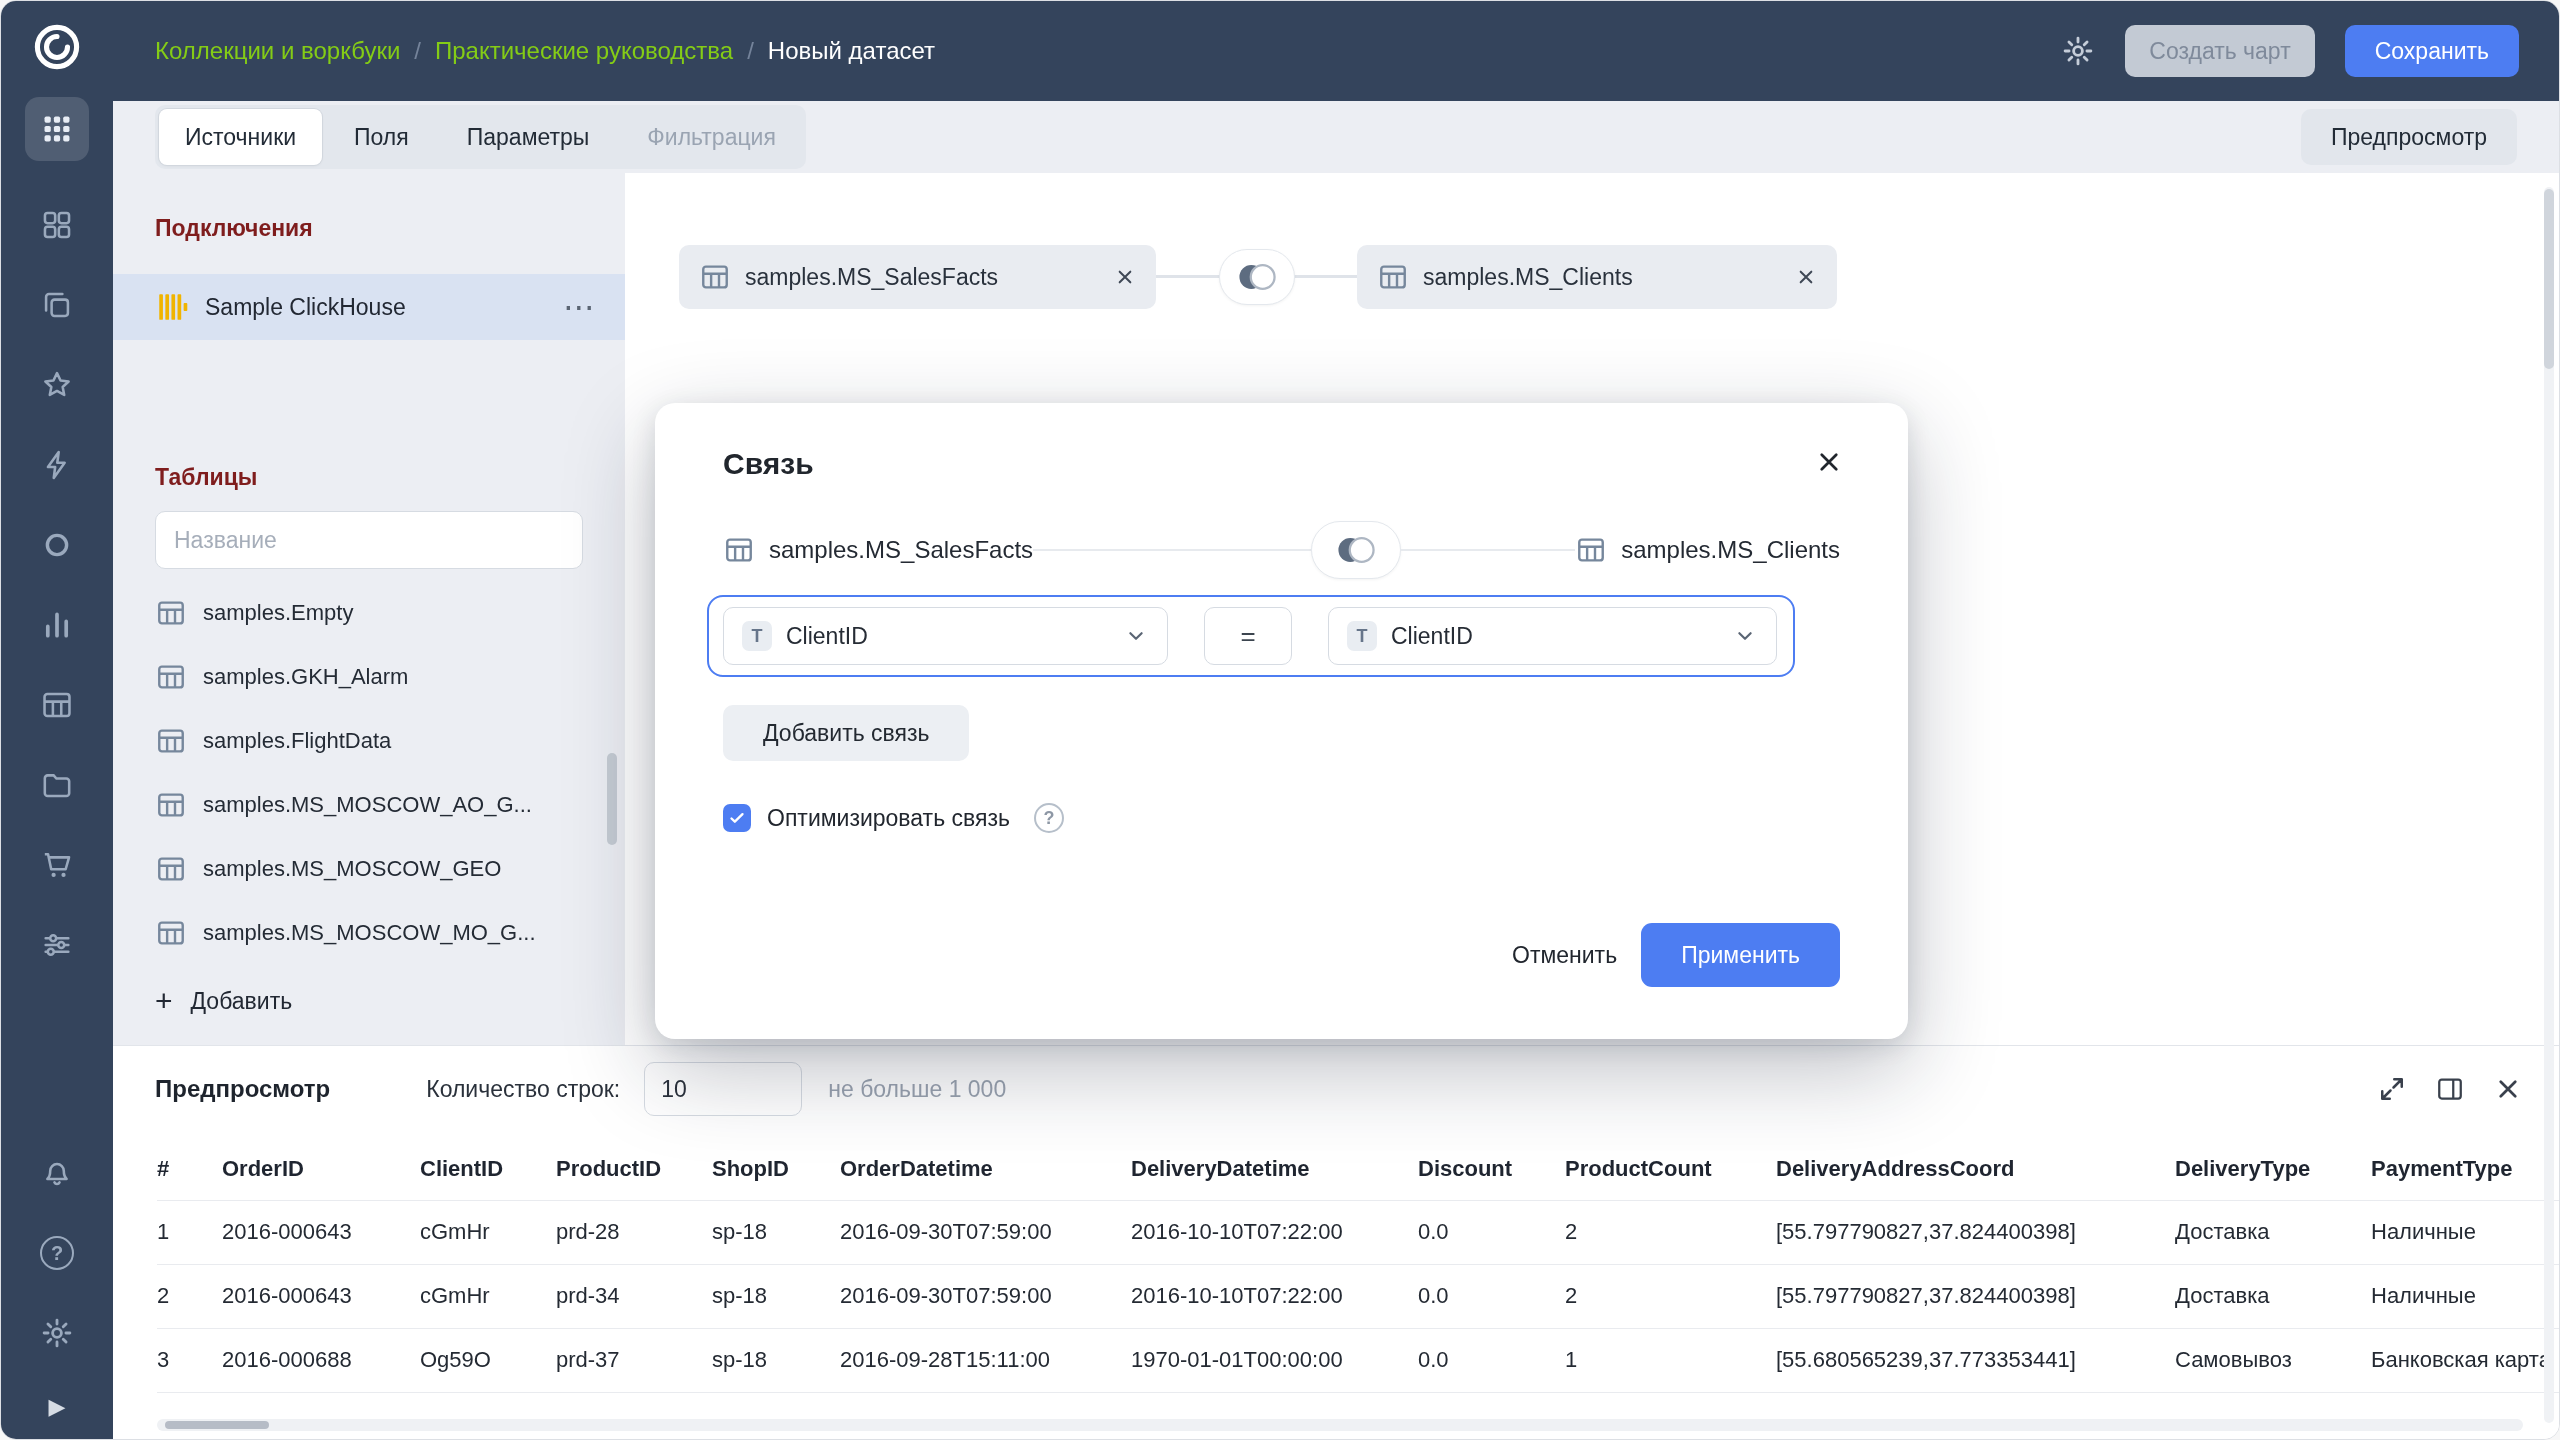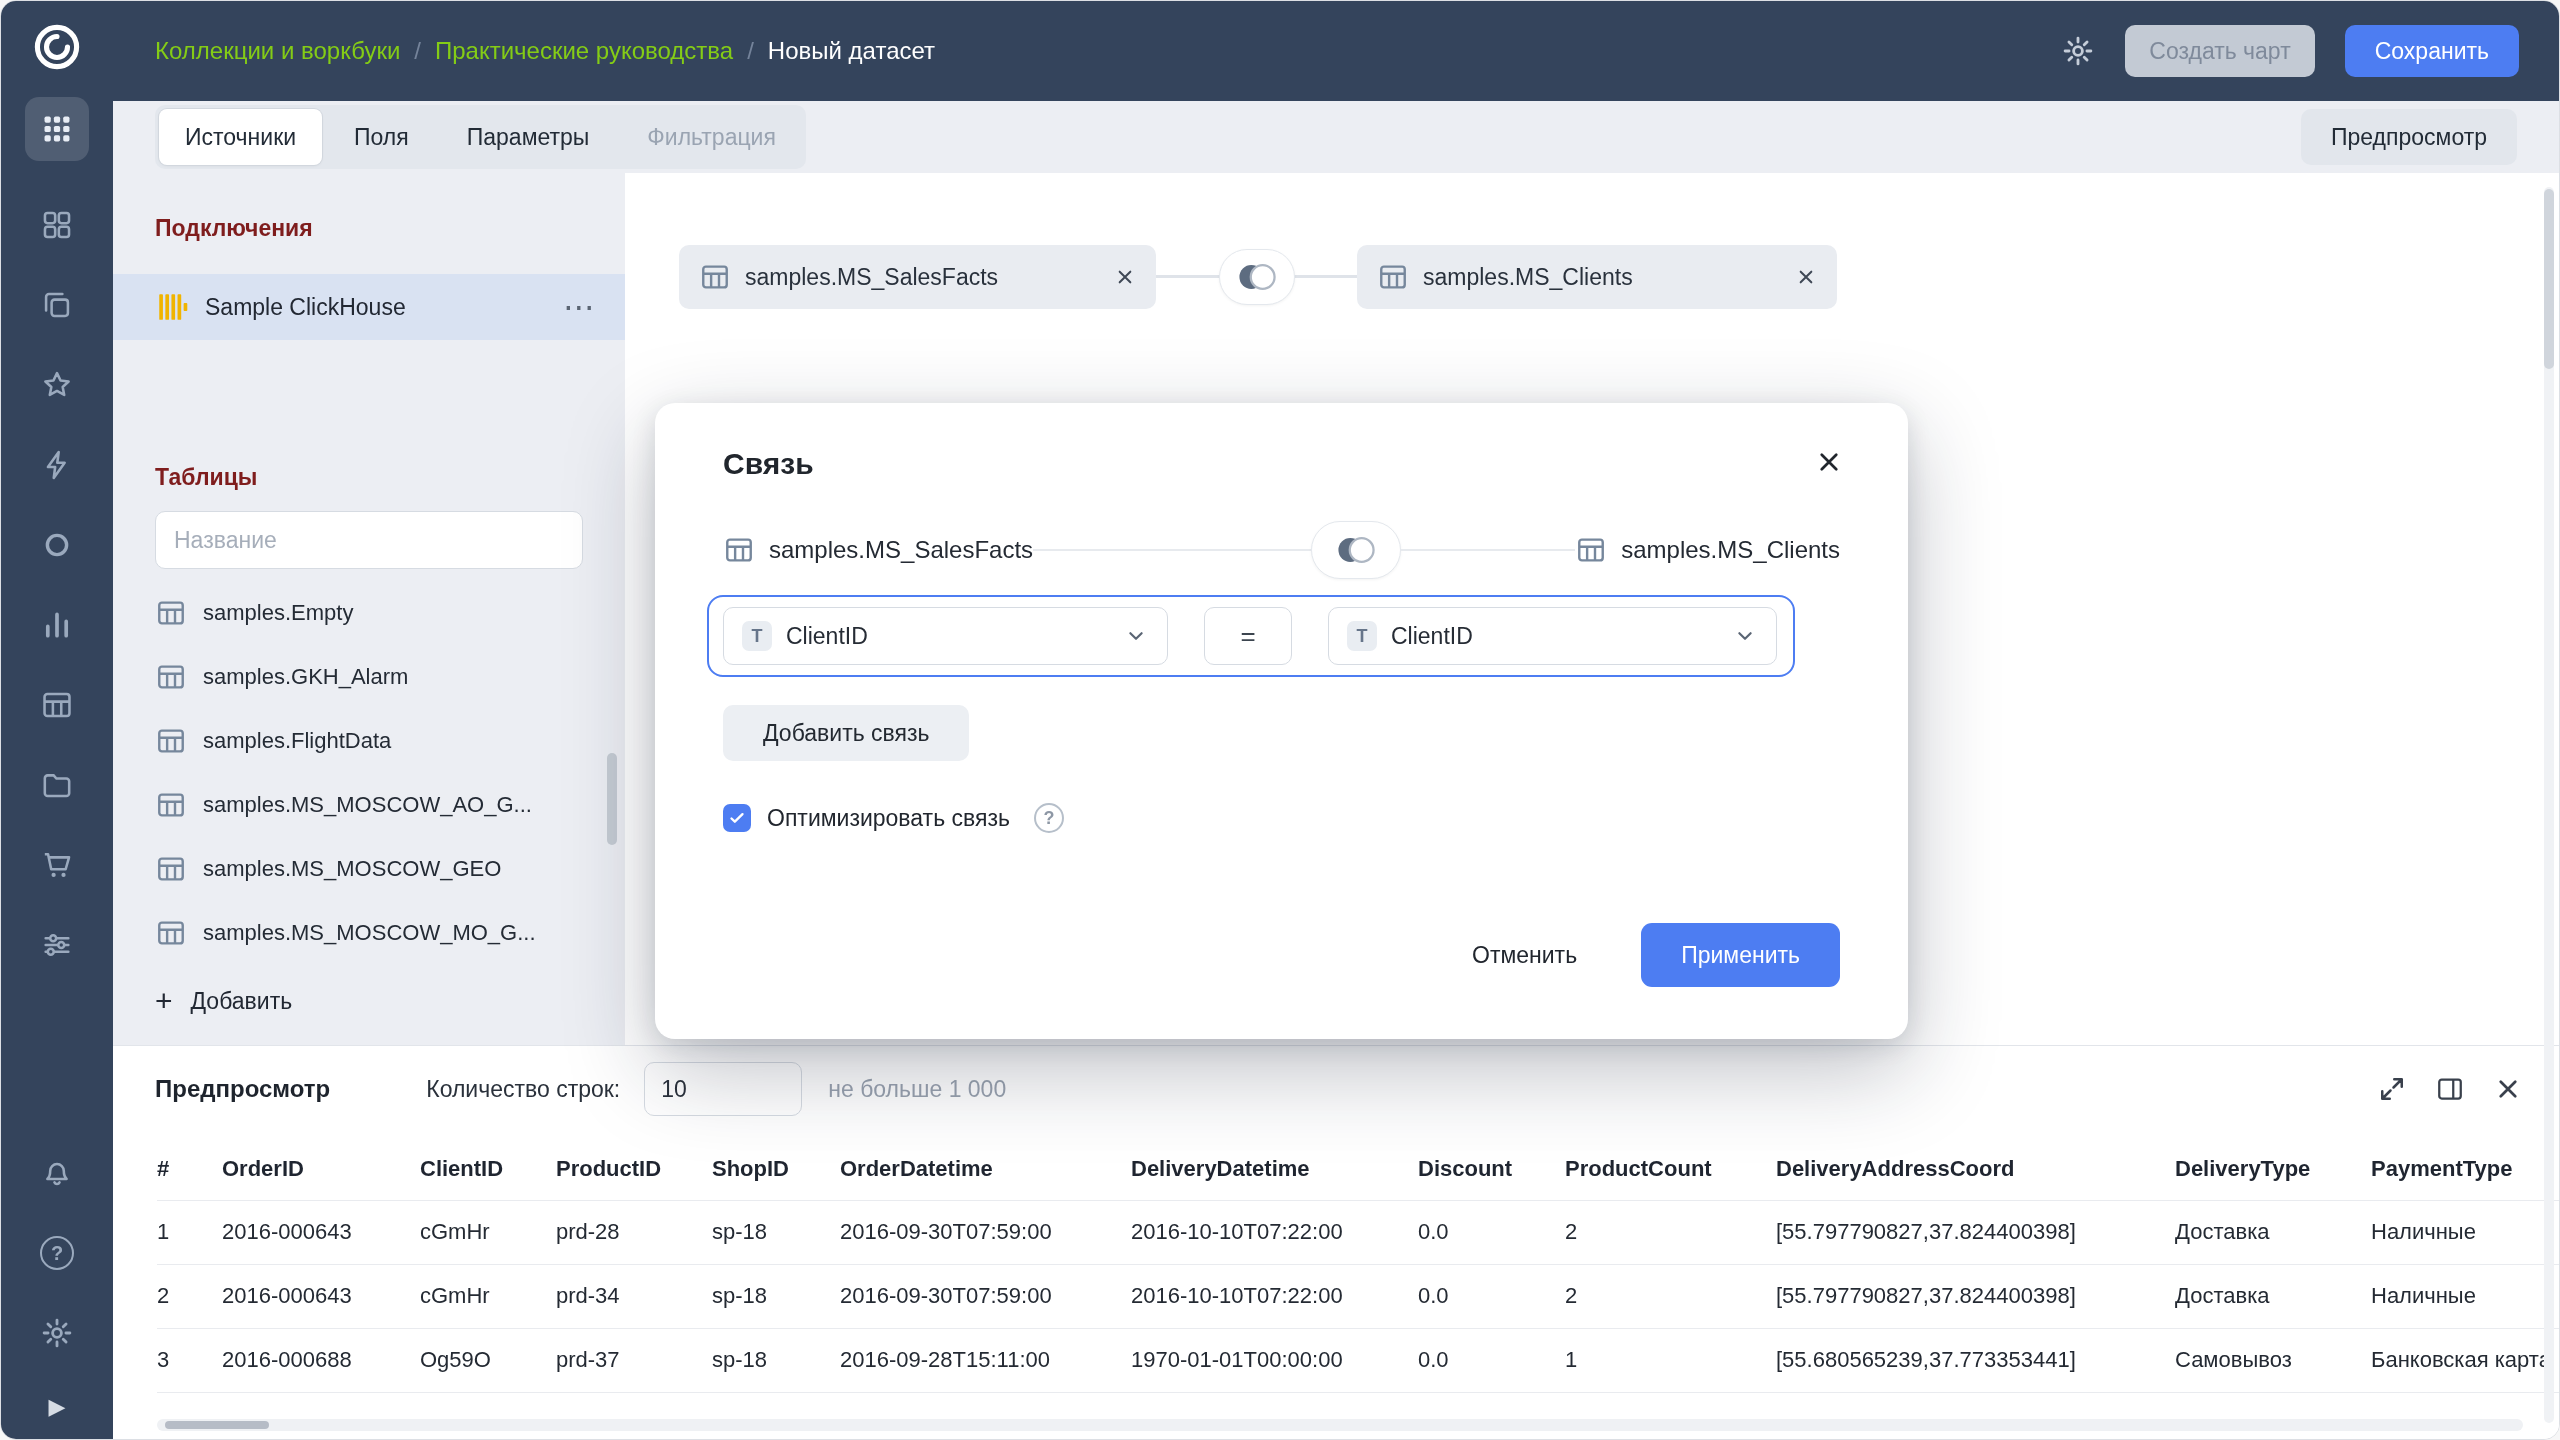--- a/index.html
+++ b/index.html
@@ -120,21 +120,21 @@
               display:flex; align-items:center; justify-content:center; font-size:26px; color:#3c454f; }
   .btn-addlink { margin-top:28px; height:56px; padding:0 40px; background:#eceff3; border-radius:10px;
                  font-size:23px; color:#232931; display:inline-flex; align-items:center; }
   .opt-row { margin-top:42px; display:flex; align-items:center; gap:16px; }
   .checkbox { width:28px; height:28px; border-radius:7px; background:var(--c-accent,#4d7df2);
               display:flex; align-items:center; justify-content:center; cursor:pointer; }
   .opt-label { font-size:23px; color:#21262e; }
   .help-circle { width:30px; height:30px; border-radius:50%; border:2px solid #b6bfca; color:#8d97a5;
                  font-size:18px; font-weight:700; display:flex; align-items:center; justify-content:center;
                  margin-left:8px; cursor:pointer; }
-  .m-footer { position:absolute; right:68px; bottom:52px; display:flex; align-items:center; gap:64px; }
+  .m-footer { position:absolute; right:68px; bottom:52px; display:flex; align-items:center; gap:24px; }
   .btn-cancel { font-size:23px; color:#21262e; }
   .btn-apply { height:64px; padding:0 40px; background:var(--c-accent,#4d7df2); color:#fff;
                font-size:23px; border-radius:11px; display:flex; align-items:center; }
 
   
   .preview { height:394px; flex-shrink:0; border-top:1px solid #e2e5ea; background:#fff;
              display:flex; flex-direction:column; position:relative; overflow:hidden; }
   .preview-header { height:86px; display:flex; align-items:center; padding:0 36px 0 42px; flex-shrink:0; }
   .pv-title { font-size:24px; font-weight:700; color:#1e242d; }
   .pv-label { margin-left:96px; font-size:23px; color:#2a313b; }

